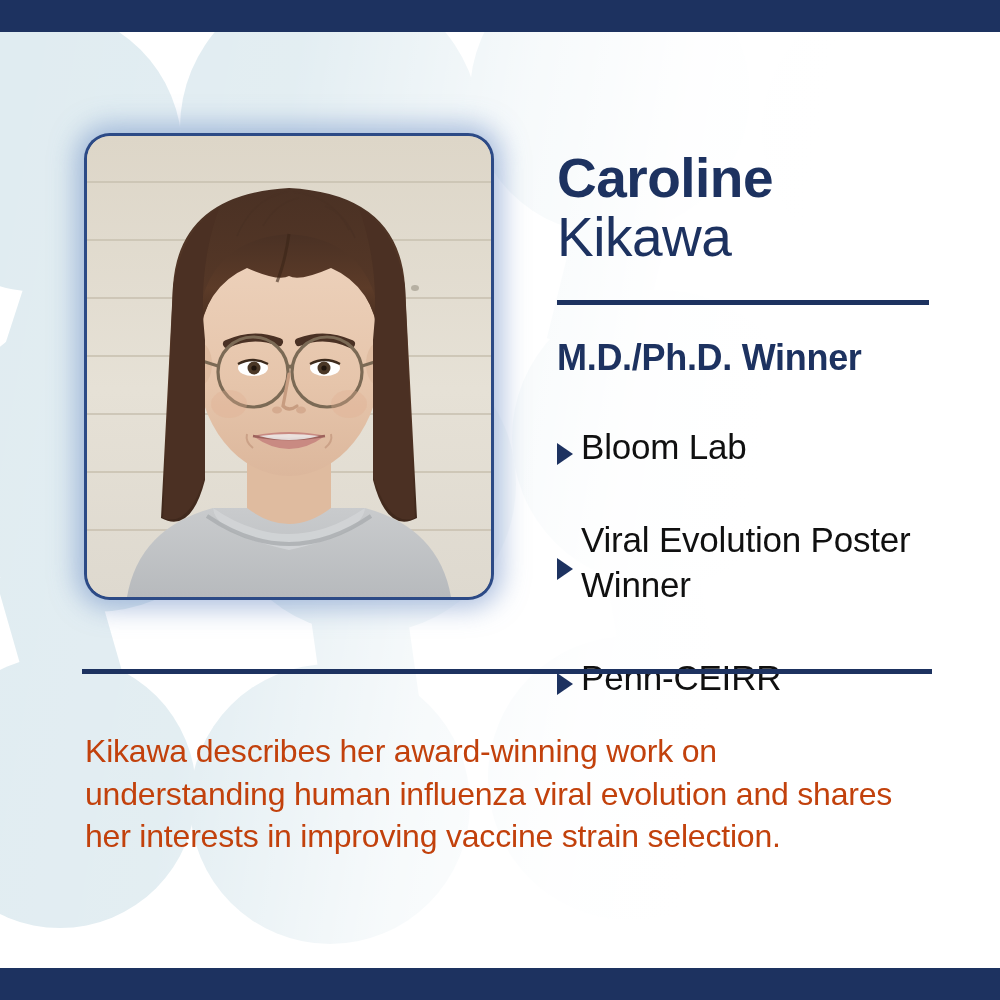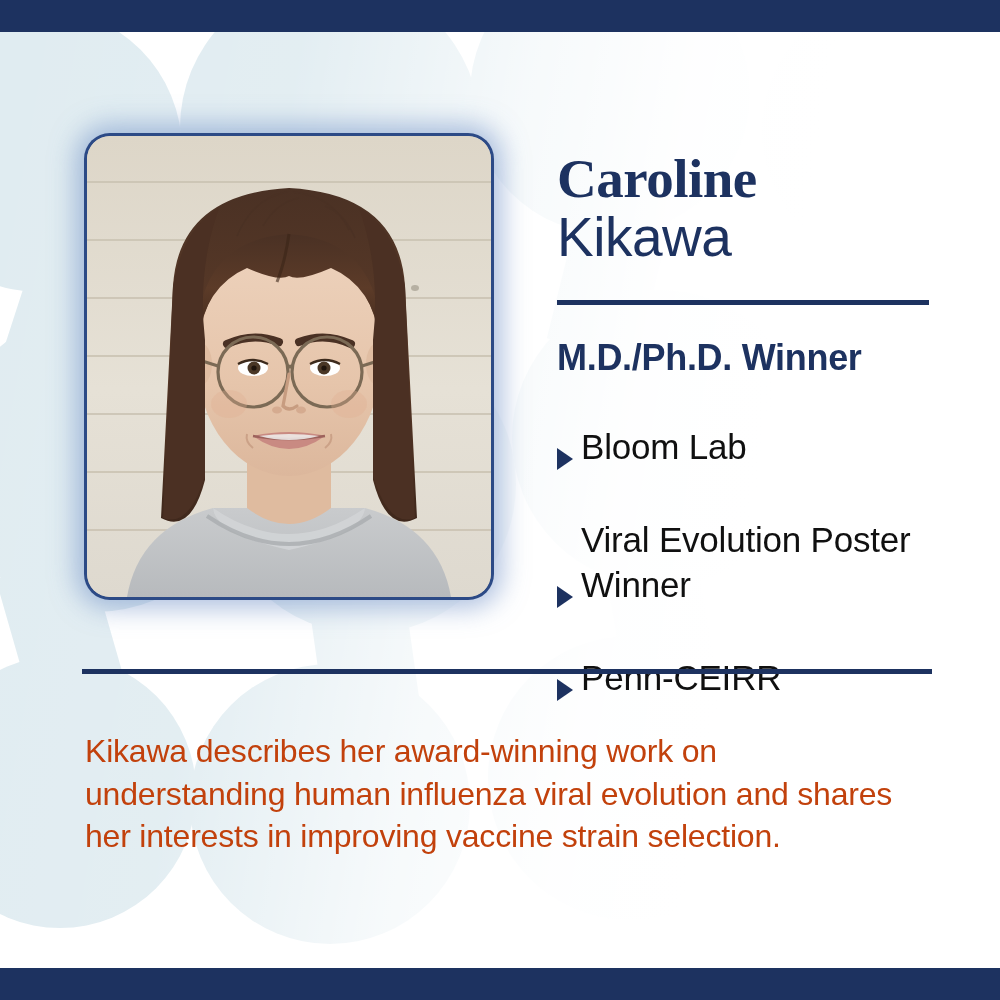--- a/index.html
+++ b/index.html
@@ -94,21 +94,20 @@
     top: 150px;
     width: 430px;
     z-index: 4;
   }
   .name-first {
     font-size: 55px;
     font-weight: bold;
     color: #1d3260;
     line-height: 1.04;
     letter-spacing: -0.5px;
-    font-family: Liberation Serif, serif;
   }
   .name-last {
     font-size: 55px;
     font-weight: normal;
     color: #1d3260;
     line-height: 1.12;
     letter-spacing: -0.5px;
   }
   .rule-short {
     width: 372px;
@@ -123,21 +122,21 @@
     color: #1d3260;
     line-height: 1.1;
     letter-spacing: -0.3px;
     white-space: nowrap;
   }
   .tags {
     margin-top: 26px;
   }
   .tag {
     display: flex;
-    align-items: flex-end;
+    align-items: center;
     margin-bottom: 6px;
     margin-top: 48px;
   }
   .tag-bullet {
     flex: 0 0 auto;
     width: 0; height: 0;
     border-top: 11px solid transparent;
     border-bottom: 11px solid transparent;
     border-left: 16px solid #1d3260;
     margin-top: 12px;

